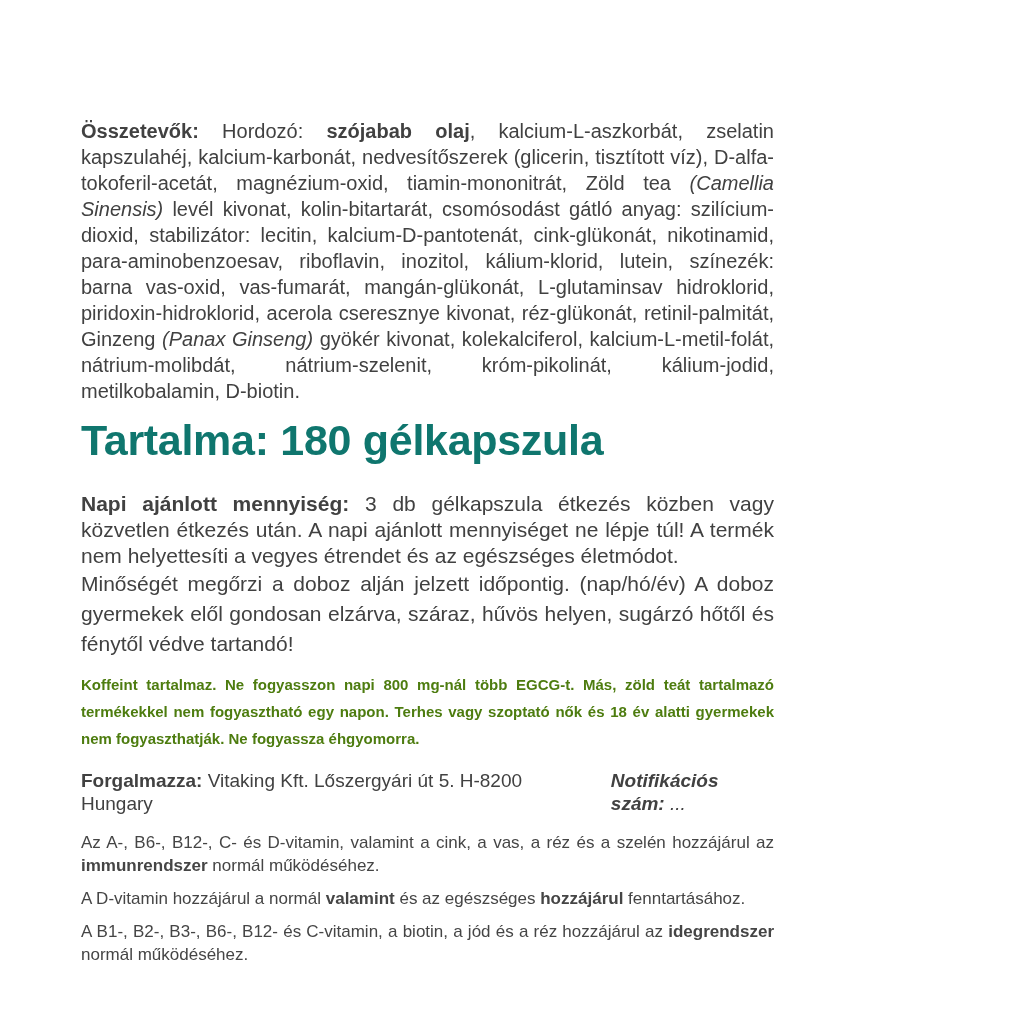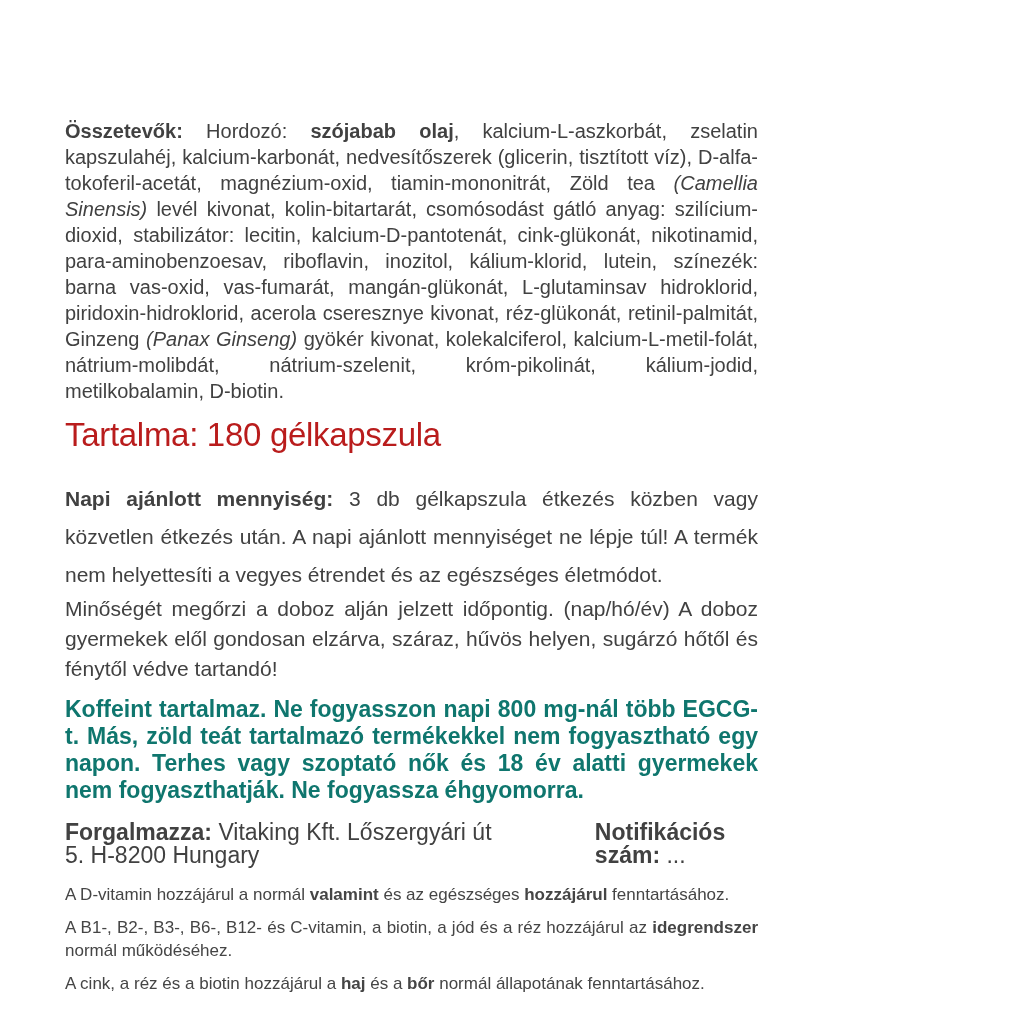--- a/index.html
+++ b/index.html
@@ -2,50 +2,50 @@
 <html lang="hu"><head>
 <meta charset="utf-8">
 <style>
   html,body{margin:0;padding:0;}
   body{
     width:1024px;height:1024px;background:#ffffff;
     font-family:"Liberation Sans", sans-serif;
     color:#414141;
     -webkit-font-smoothing:antialiased;
   }
-  .sheet{position:relative;width:820px;height:1024px;overflow:hidden;}
+  .sheet{position:relative;width:820px;height:1024px;overflow:hidden;padding-left:16px;}
   .content{padding:118px 62px 0 65px;}
   .b{font-weight:bold;}
   .i{font-style:italic;}
   p{margin:0;}
   .ingredients{
     font-size:20px;line-height:26px;text-align:justify;
   }
   .content-heading{
     margin:12px 0 0 0;
-    font-size:33px;font-weight:normal;color:#b91c1c;
+    font-size:43px;font-weight:bold;color:#0f766e;
     letter-spacing:-0.3px;
   }
   .dosage{
     margin-top:26px;
-    font-size:21px;line-height:38px;text-align:justify;
+    font-size:21px;line-height:26px;text-align:justify;
   }
   .storage{
     font-size:21px;line-height:30px;text-align:justify;
   }
   .caffeine{
     margin-top:12px;
-    font-size:23px;line-height:27px;text-align:justify;font-weight:bold;color:#0f766e;
+    font-size:15px;line-height:27px;text-align:justify;font-weight:bold;color:#4d7c0f;
   }
   .dist-row{
     margin-top:17px;
-    font-size:23px;line-height:23px;
+    font-size:19px;line-height:23px;
     display:flex;align-items:baseline;justify-content:center;
   }
-  .notification{margin-left:80px;}
+  .notification{margin-left:80px;font-style:italic;}
   .claims{margin-top:16px;}
   .claims p{
     font-size:17px;line-height:23px;text-align:justify;
     margin:0 0 10px 0;color:#454545;
   }
   .gmp-badge{
     position:absolute;top:306px;left:871px;width:92px;height:92px;
   }
 </style>
 </head>
@@ -63,23 +63,23 @@
     <p class="storage">Minőségét megőrzi a doboz alján jelzett időpontig. (nap/hó/év) A doboz gyermekek elől gondosan elzárva, száraz, hűvös helyen, sugárzó hőtől és fénytől védve tartandó!</p>
 
     <p class="caffeine">Koffeint tartalmaz. Ne fogyasszon napi 800 mg-nál több EGCG-t. Más, zöld teát tartalmazó termékekkel nem fogyasztható egy napon. Terhes vagy szoptató nők és 18 év alatti gyermekek nem fogyaszthatják. Ne fogyassza éhgyomorra.</p>
 
     <div class="dist-row">
       <span class="distributor"><span class="b">Forgalmazza: </span><span>Vitaking Kft. Lőszergyári út 5. H-8200 Hungary</span></span>
       <span class="notification"><span class="b">Notifikációs szám: </span><span>...</span></span>
     </div>
 
     <div class="claims">
+      <p><span>Az A-, B6-, B12-, C- és D-vitamin, valamint a cink, a vas, a réz és a szelén hozzájárul az </span><span class="b">immunrendszer</span><span> normál működéséhez.</span></p>
       <p><span>A D-vitamin hozzájárul a normál </span><span class="b">valamint</span><span> és az egészséges </span><span class="b">hozzájárul</span><span> fenntartásához.</span></p>
       <p><span>A B1-, B2-, B3-, B6-, B12- és C-vitamin, a biotin, a jód és a réz hozzájárul az </span><span class="b">idegrendszer</span><span> normál működéséhez.</span></p>
-      <p><span>A cink, a réz és a biotin hozzájárul a </span><span class="b">haj</span><span> és a </span><span class="b">bőr</span><span> normál állapotának fenntartásához.</span></p>
     </div>
   </div>
 
   <div class="gmp-badge">
     <svg viewBox="0 0 100 100" width="92" height="92">
       <defs>
         <path id="arcTop" d="M 18.8,68 A 36,36 0 1 1 81.2,68" fill="none"></path>
         <path id="arcBot" d="M 8,50 A 42,42 0 0 0 92,50" fill="none"></path>
       </defs>
       <circle cx="50" cy="50" r="47" fill="#ffffff" stroke="#161616" stroke-width="2.2" stroke-dasharray="2.6 1.8"></circle>

